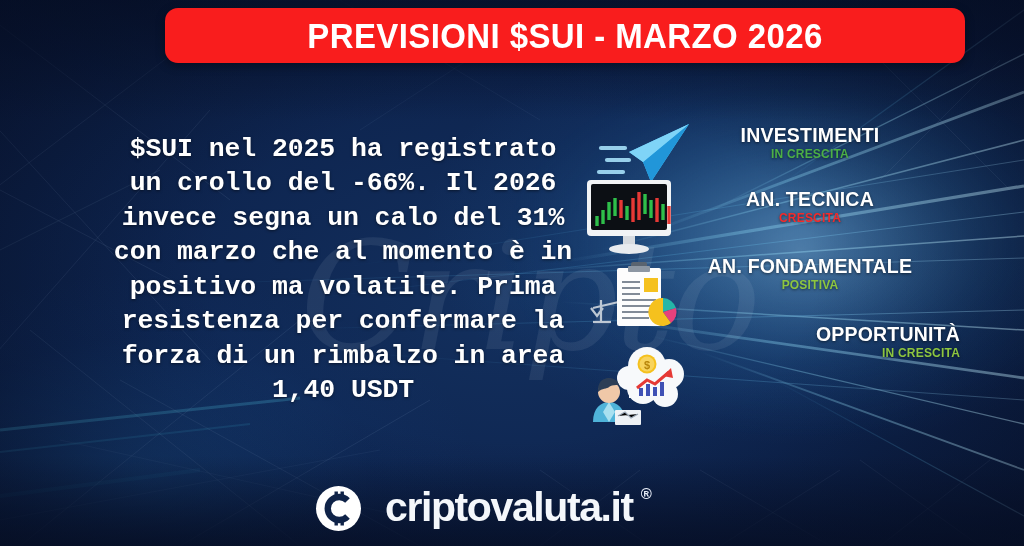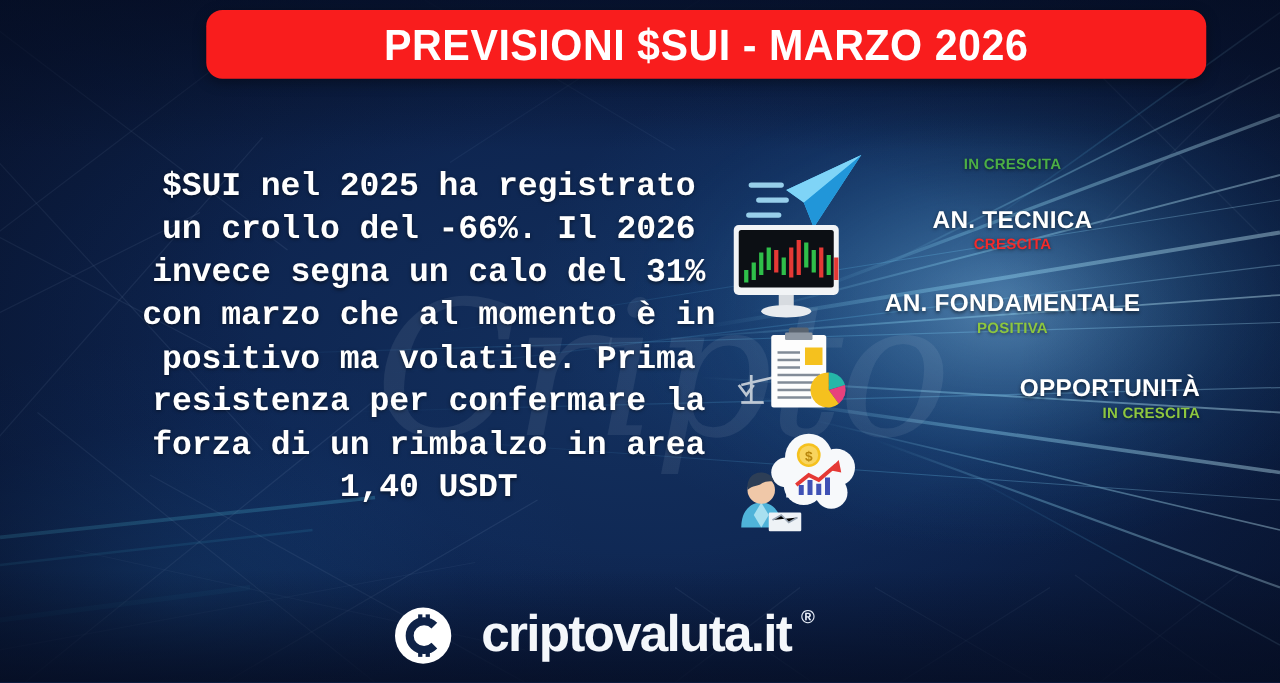--- a/index.html
+++ b/index.html
@@ -339,20 +339,21 @@
             <path d="M33 70 L40 66 L46 72 L53 68"></path>
           </g>
         </g>
       </svg>
     </div>
   </div>
 
   <div class="metrics">
 
     <div class="metric m0">
+      <span class="metric-title">INVESTIMENTI</span>
       <span class="metric-value" style="color: rgb(76, 175, 69);">IN CRESCITA</span>
     </div>
 
     <div class="metric m1">
       <span class="metric-title">AN. TECNICA</span>
       <span class="metric-value" style="color: rgb(244, 42, 42);">CRESCITA</span>
     </div>
 
     <div class="metric m2">
       <span class="metric-title">AN. FONDAMENTALE</span>

